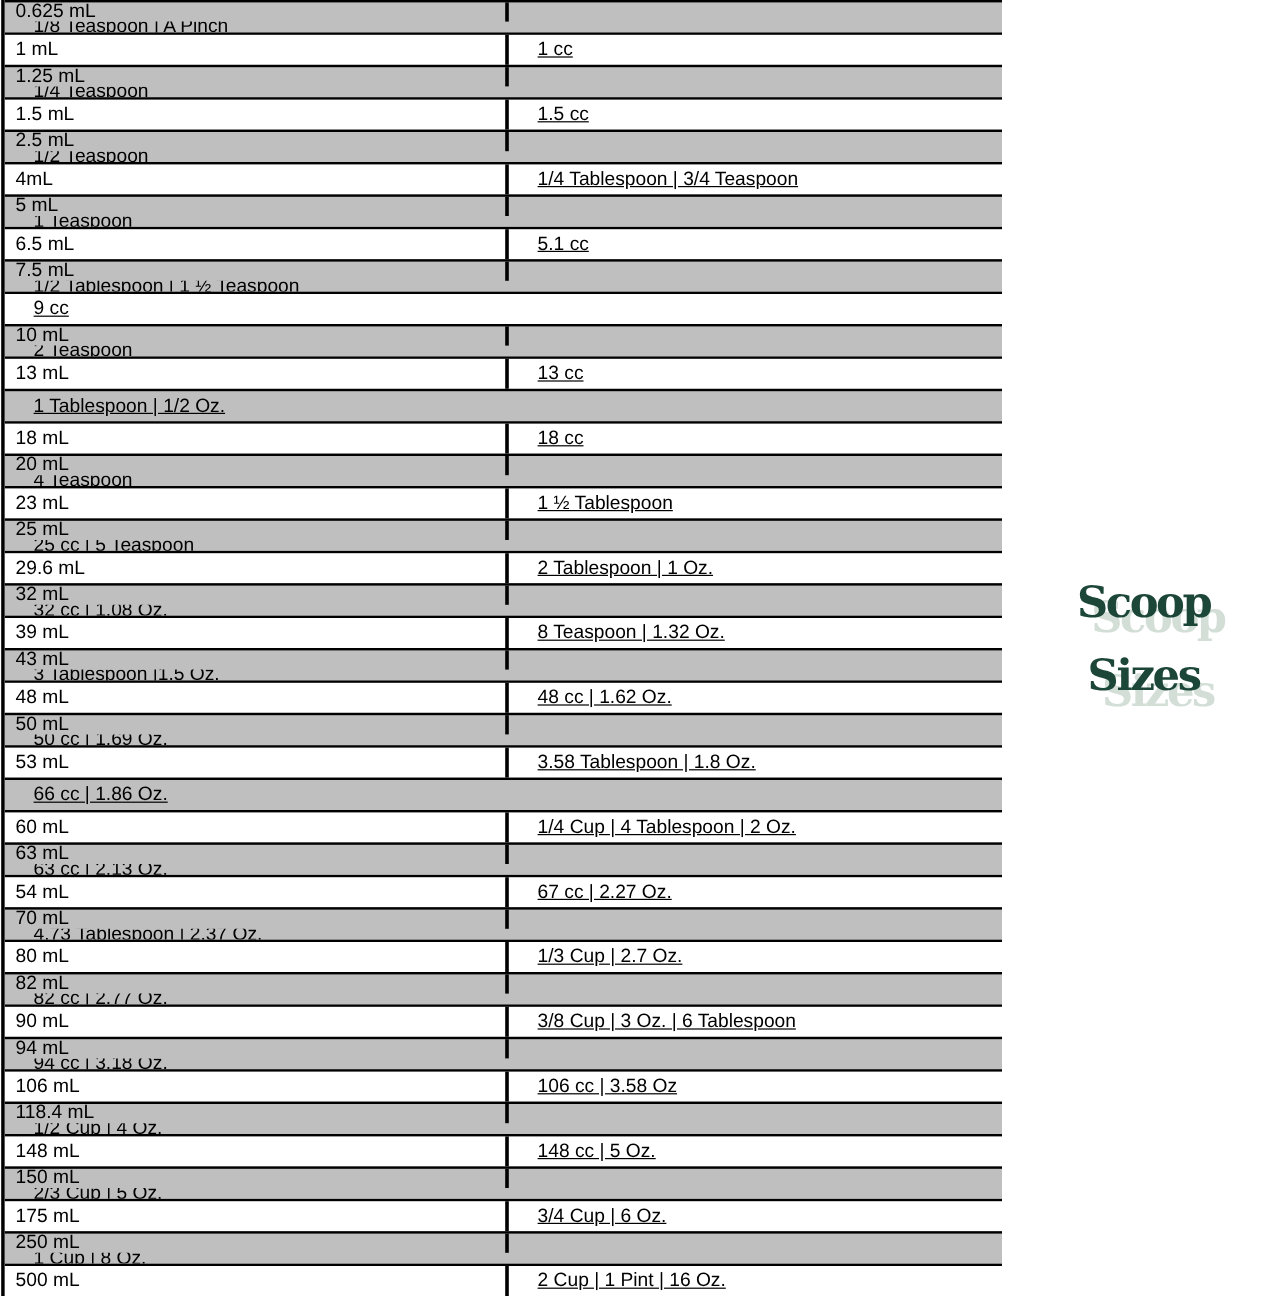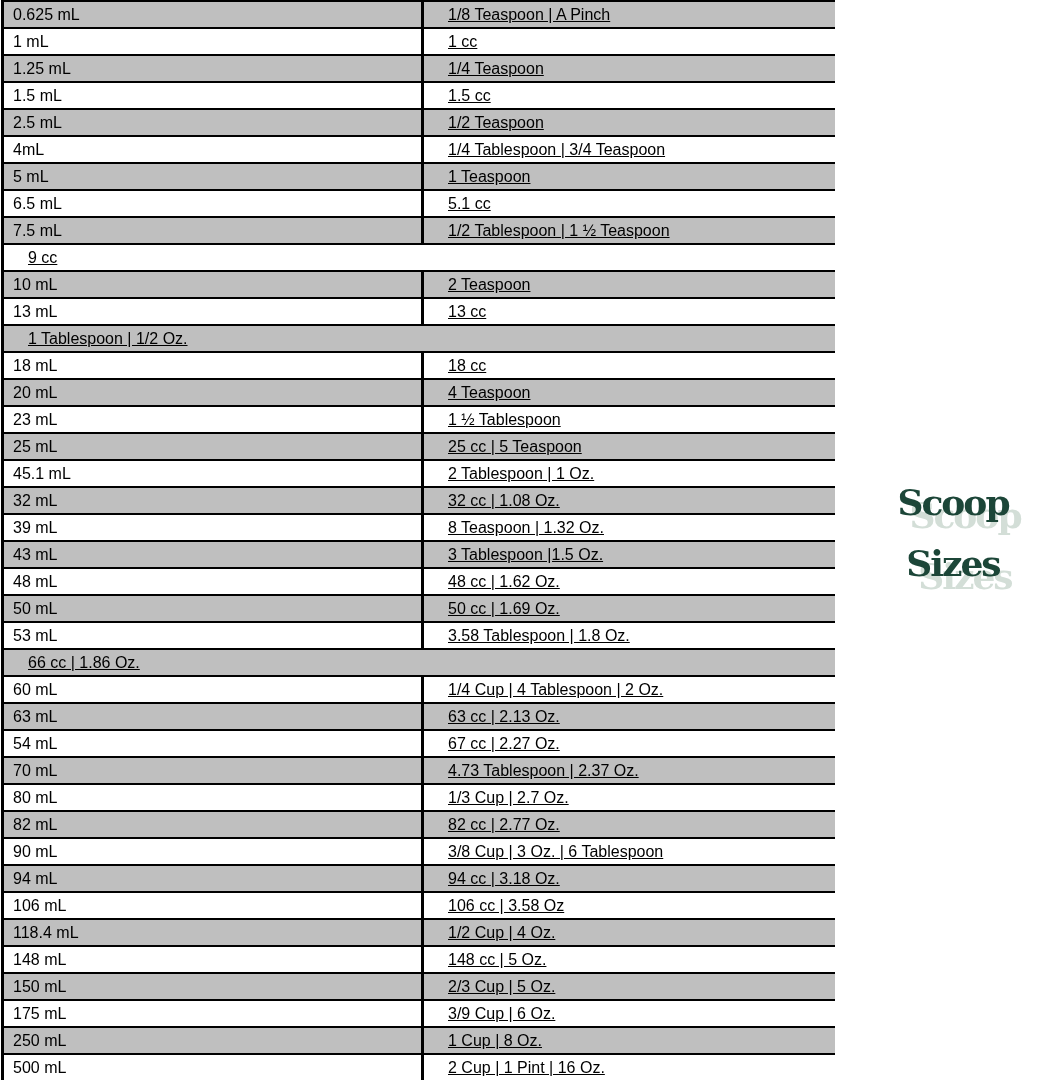--- a/index.html
+++ b/index.html
@@ -29,20 +29,21 @@
   }
   .row{
     display:flex;
     height:27px;
     box-sizing:border-box;
     border-top:2px solid var(--border);
     background:var(--row);
   }
   .row.alt{
     background:var(--alt-row);
+    flex-direction:column;
   }
   .cell{
     display:flex;
     align-items:center;
     font-size:16px;
     color:var(--text);
     box-sizing:border-box;
     white-space:nowrap;
     overflow:hidden;
     line-height:1;
@@ -154,21 +155,21 @@
     <div class="cell cell-ml">23 mL</div>
     <div class="cell cell-conv">1 ½ Tablespoon</div>
   </div>
 
   <div class="row alt">
     <div class="cell cell-ml">25 mL</div>
     <div class="cell cell-conv">25 cc | 5 Teaspoon</div>
   </div>
 
   <div class="row">
-    <div class="cell cell-ml">45.1 mL</div>
+    <div class="cell cell-ml">29.6 mL</div>
     <div class="cell cell-conv">2 Tablespoon | 1 Oz.</div>
   </div>
 
   <div class="row alt">
     <div class="cell cell-ml">32 mL</div>
     <div class="cell cell-conv">32 cc | 1.08 Oz.</div>
   </div>
 
   <div class="row">
     <div class="cell cell-ml">39 mL</div>
@@ -254,21 +255,21 @@
     <div class="cell cell-conv">148 cc | 5 Oz.</div>
   </div>
 
   <div class="row alt">
     <div class="cell cell-ml">150 mL</div>
     <div class="cell cell-conv">2/3 Cup | 5 Oz.</div>
   </div>
 
   <div class="row">
     <div class="cell cell-ml">175 mL</div>
-    <div class="cell cell-conv">3/9 Cup | 6 Oz.</div>
+    <div class="cell cell-conv">3/4 Cup | 6 Oz.</div>
   </div>
 
   <div class="row alt">
     <div class="cell cell-ml">250 mL</div>
     <div class="cell cell-conv">1 Cup | 8 Oz.</div>
   </div>
 
   <div class="row">
     <div class="cell cell-ml">500 mL</div>
     <div class="cell cell-conv">2 Cup | 1 Pint | 16 Oz.</div>

